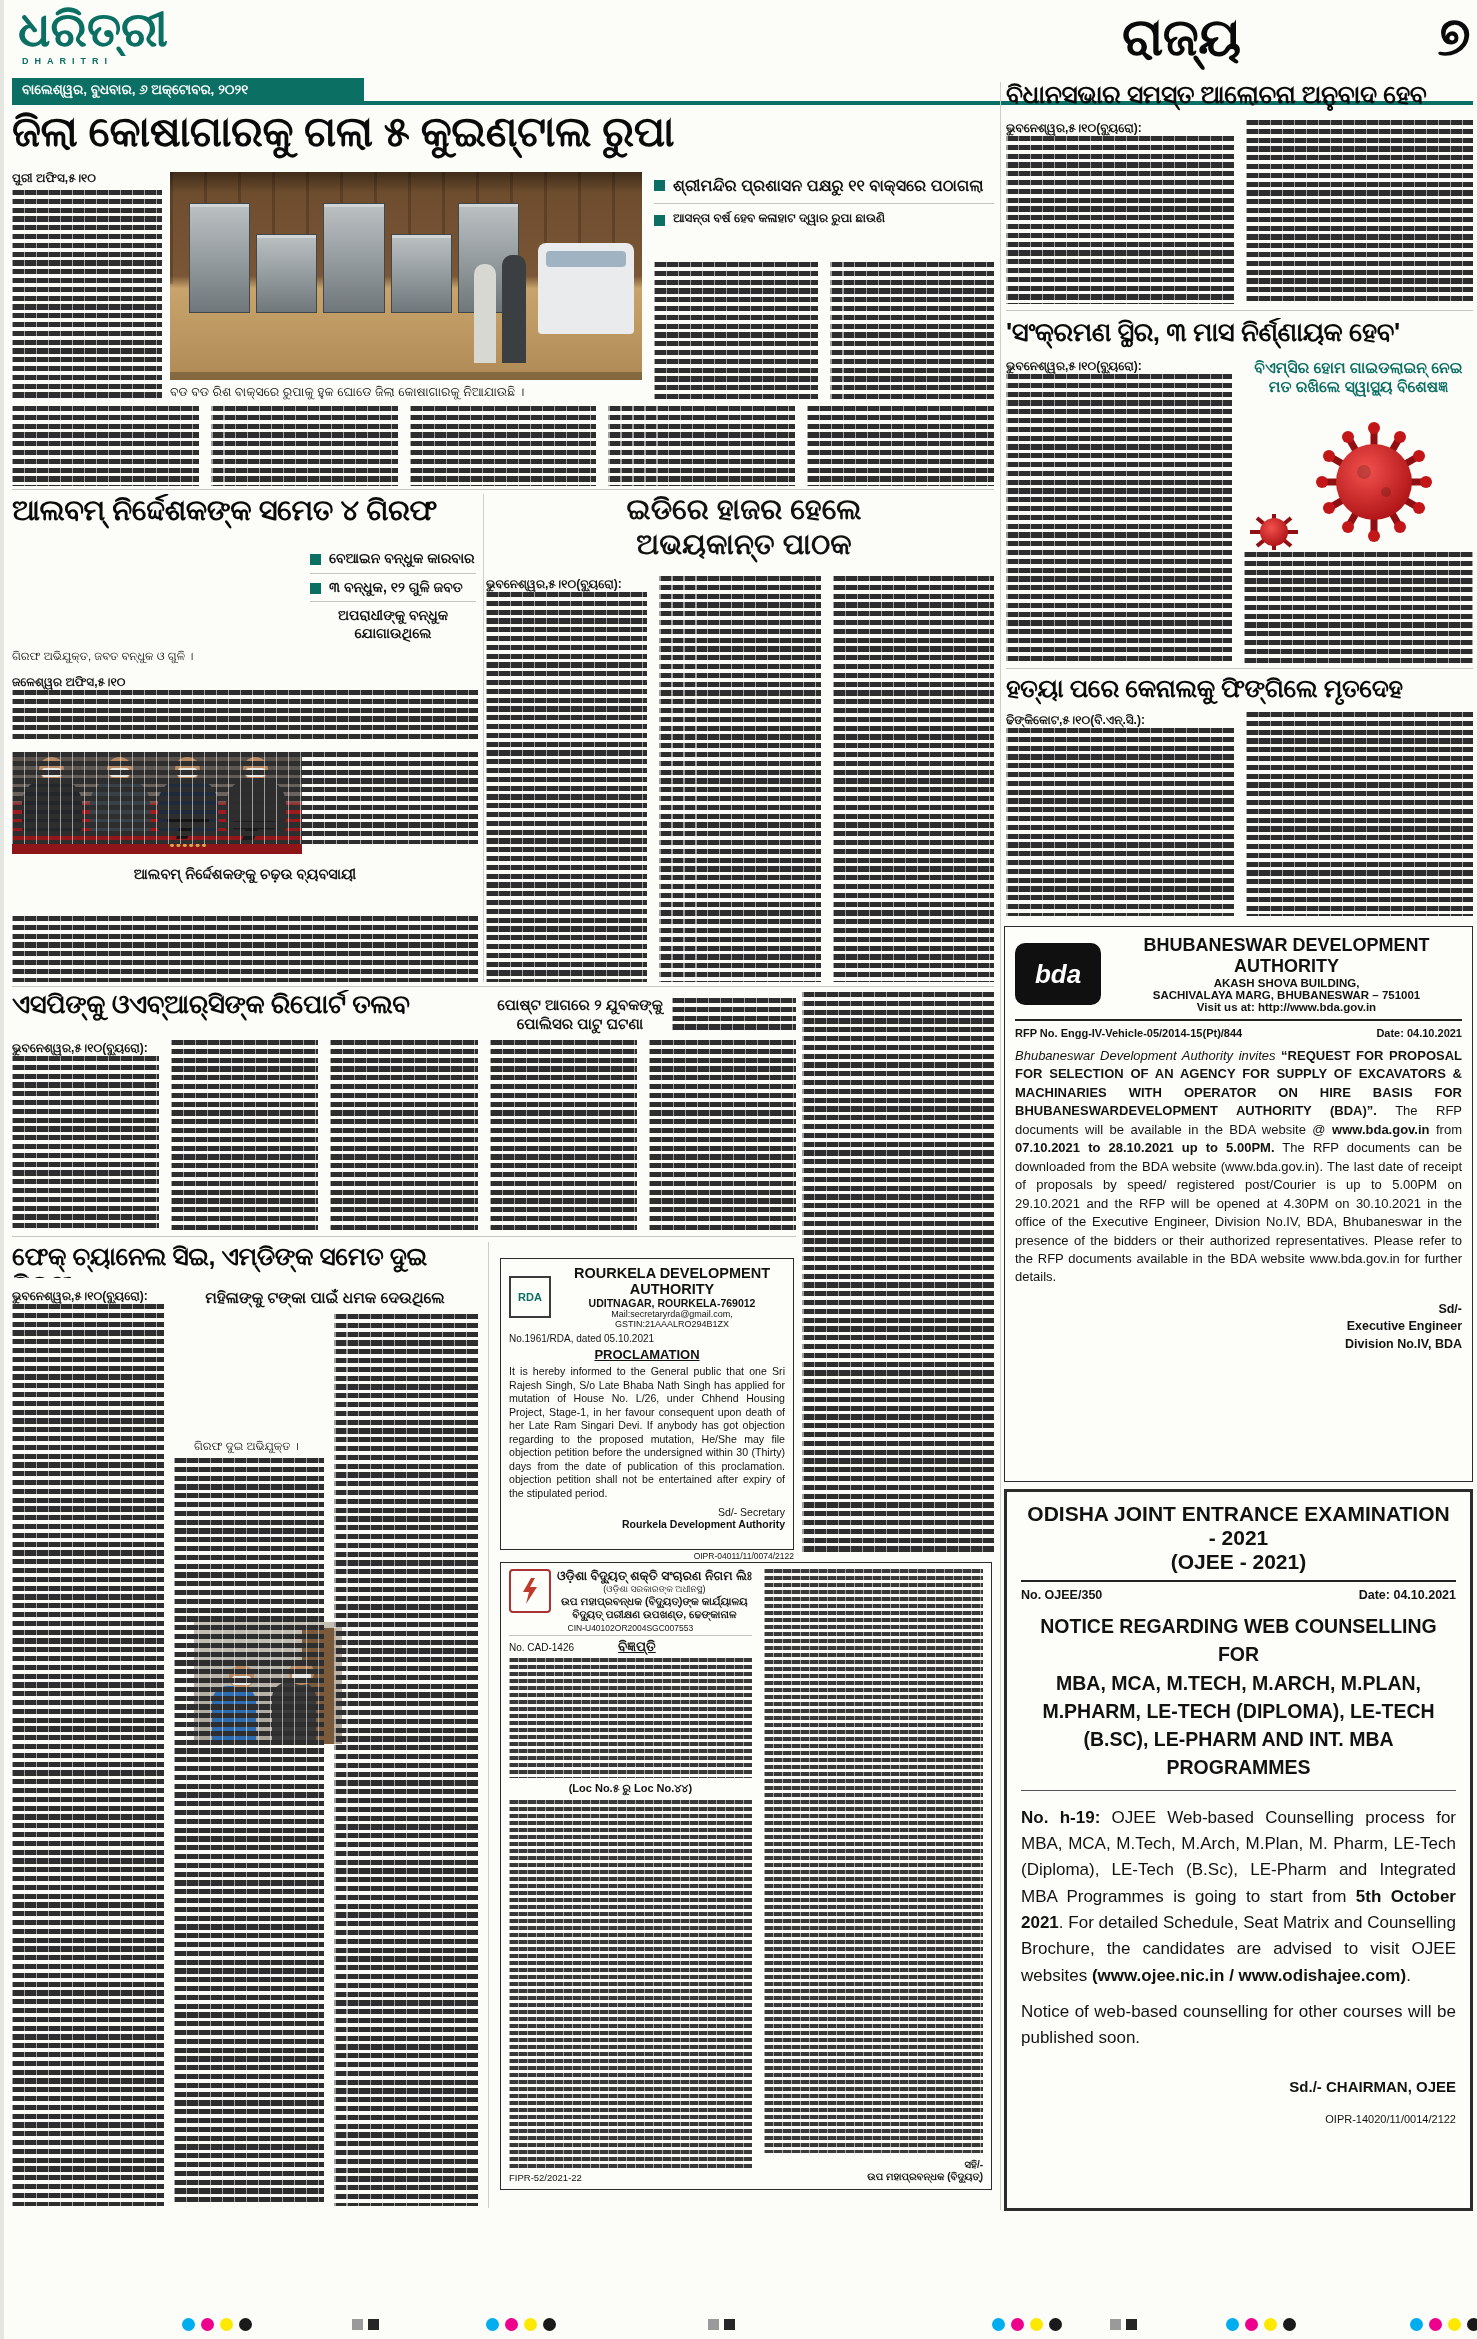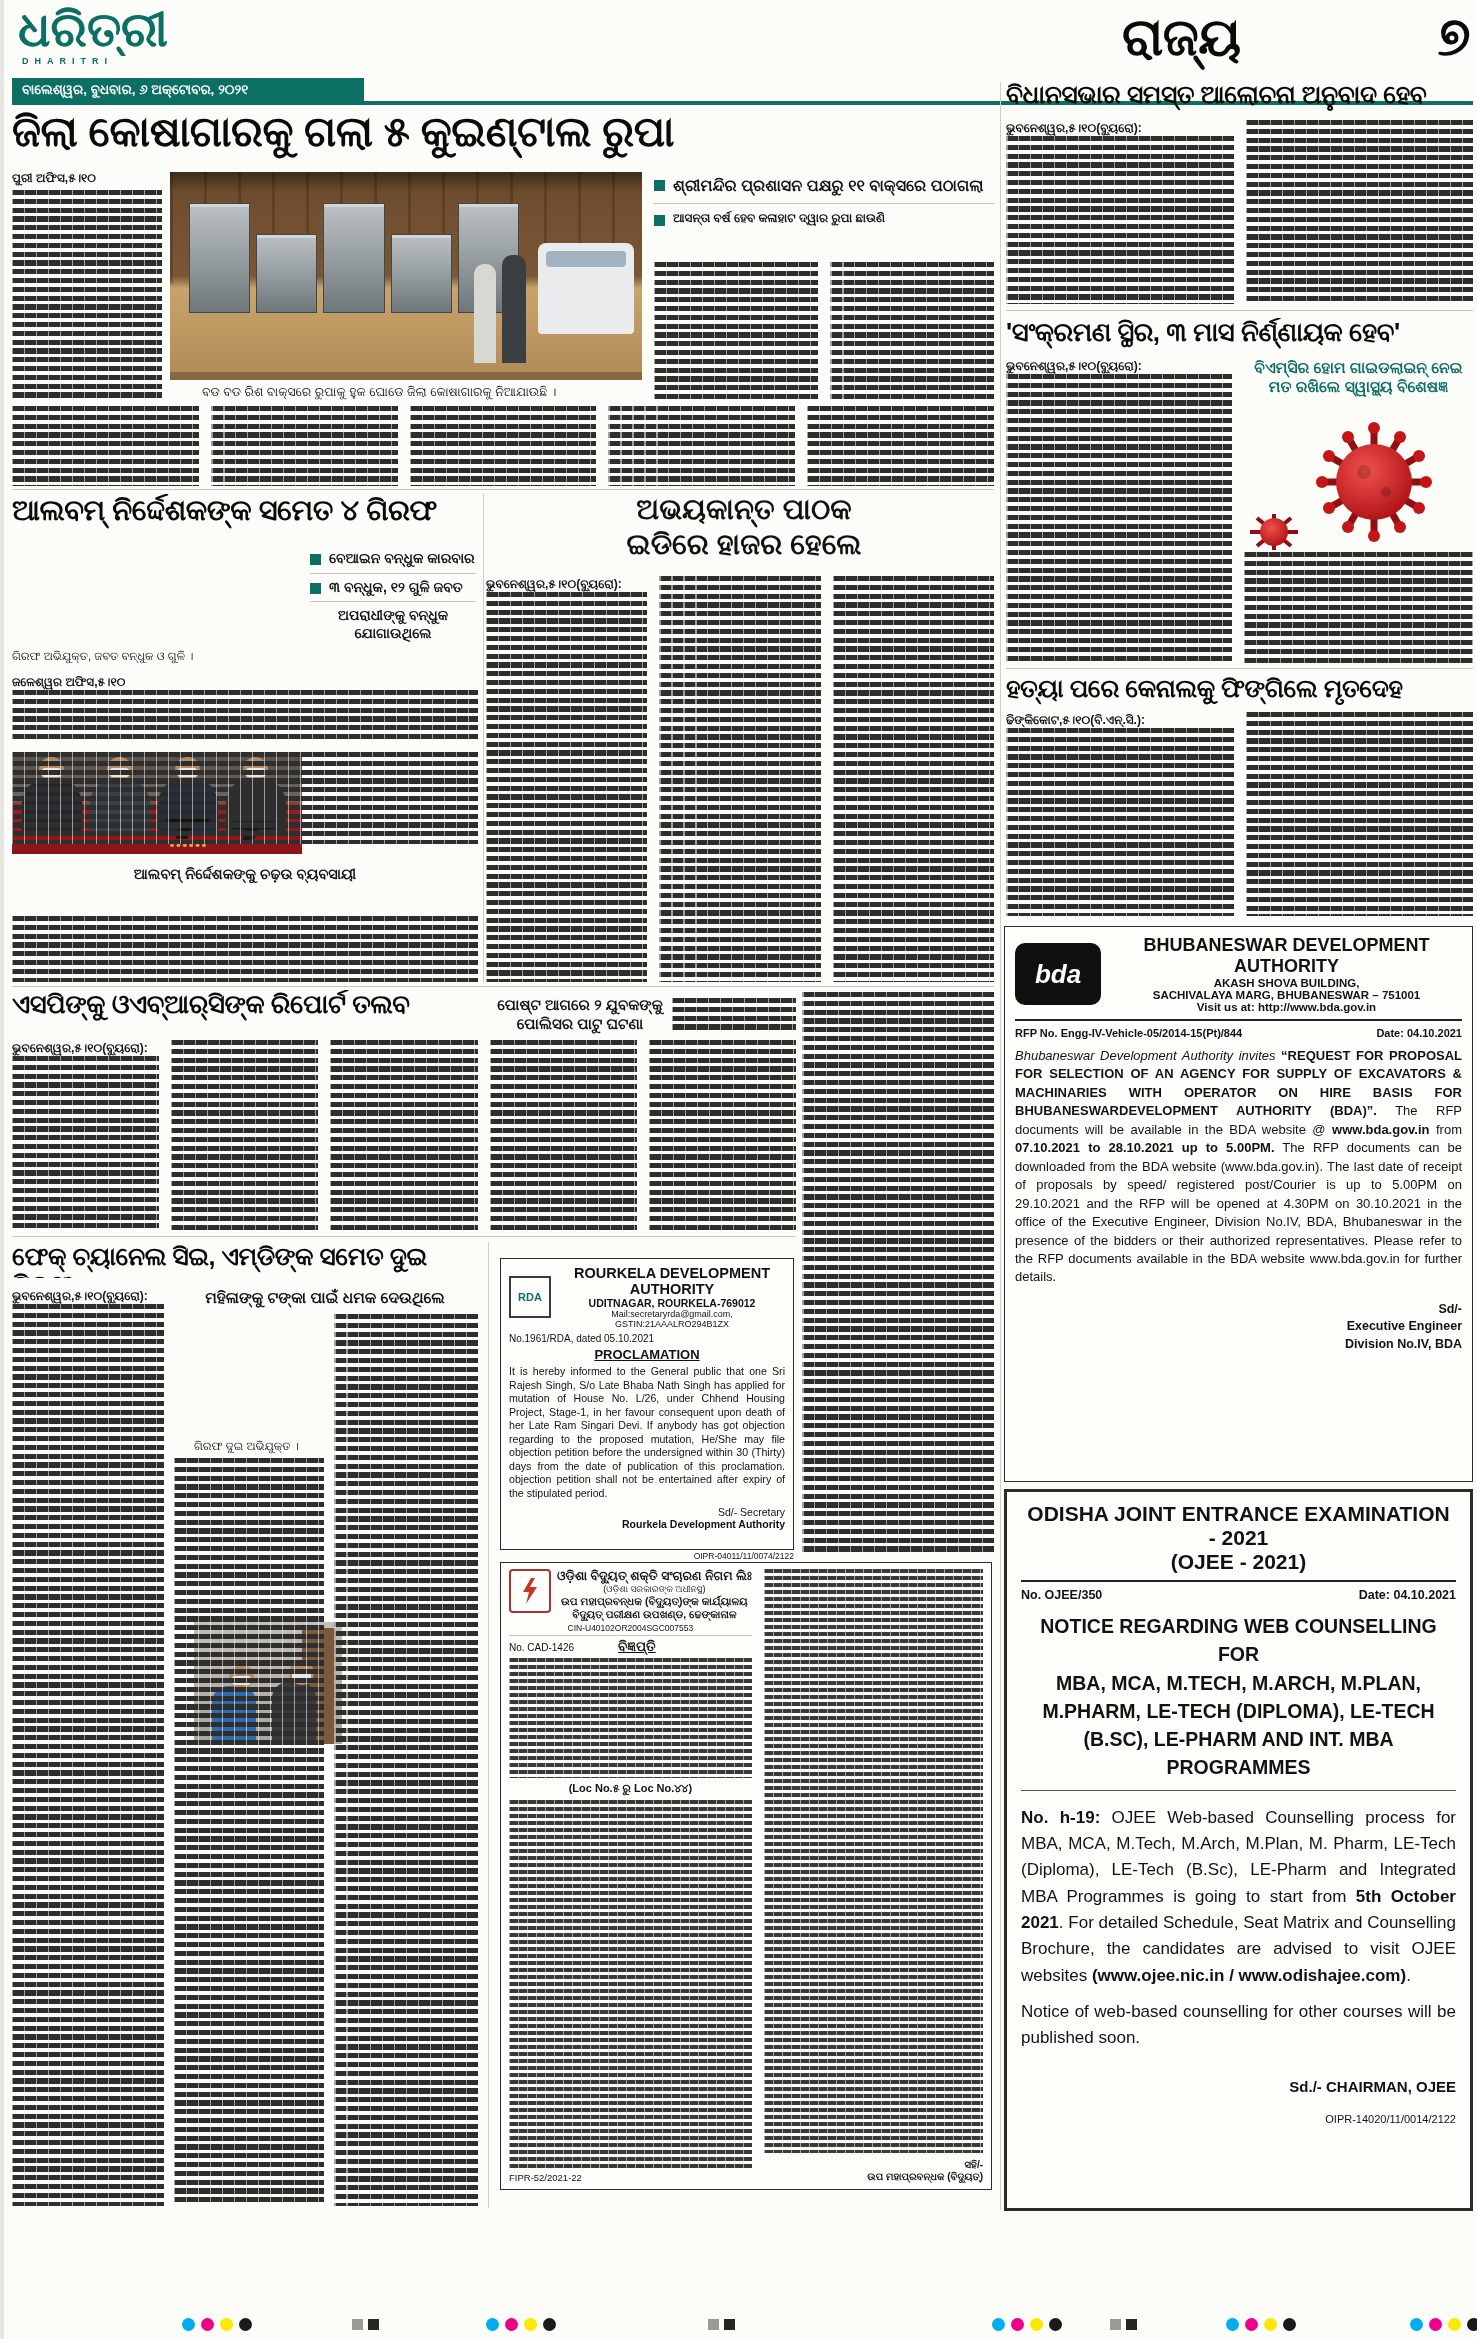--- a/index.html
+++ b/index.html
@@ -71,21 +71,21 @@
       <div class="trunk short"></div>
       <div class="trunk"></div>
     </div>
     <div class="abs" style="right:8px;top:34%;width:96px;height:44%;background:#e9ebec;border-radius:8px 8px 4px 4px;">
       <div class="abs" style="left:8px;top:8px;width:80px;height:16px;background:#9fb3c2;border-radius:4px;"></div>
     </div>
     <div class="fig" style="right:116px;top:40%;width:24px;height:52%;background:#3c3f42;"></div>
     <div class="fig" style="right:146px;top:44%;width:22px;height:48%;background:#d8d8d2;"></div>
     <div class="abs" style="left:0;bottom:0;width:100%;height:8px;background:rgba(0,0,0,.25);"></div>
   </div>
-  <div class="abs caption" style="left:166px;top:384px;width:472px;margin-left:32px;">ବଡ ବଡ ରିଶ ବାକ୍ସରେ ରୁପାକୁ ହୁକ ଘୋଡେ ଜିଲା କୋଷାଗାରକୁ ନିଆଯାଉଛି ।</div>
+  <div class="abs caption" style="left:166px;top:384px;width:472px;">ବଡ ବଡ ରିଶ ବାକ୍ସରେ ରୁପାକୁ ହୁକ ଘୋଡେ ଜିଲା କୋଷାଗାରକୁ ନିଆଯାଉଛି ।</div>
 
   <div class="abs" style="left:650px;top:176px;width:340px;height:78px;">
     <div class="bullet-row" style="font-size:16px;">
       <span class="bullet-sq"></span>
       <span>ଶ୍ରୀମନ୍ଦିର ପ୍ରଶାସନ ପକ୍ଷରୁ ୧୧ ବାକ୍ସରେ ପଠାଗଲା</span>
     </div>
     <div class="hl" style="margin:7px 0;"></div>
     <div class="bullet-row" style="font-size:12px;">
       <span class="bullet-sq"></span>
       <span>ଆସନ୍ତା ବର୍ଷ ହେବ କଳାହାଟ ଦ୍ୱାର ରୁପା ଛାଉଣି</span>
@@ -278,22 +278,22 @@
     </div>
     <div class="colstack">
       <div class="sim" style="flex:0 0 92px;"></div>
       <div class="crosshead" style="font-size:14.5px;margin:21px 0;">ଆଲବମ୍ ନିର୍ଦ୍ଦେଶକଙ୍କୁ ଚଢ଼ଉ ବ୍ୟବସାୟୀ</div>
       <div class="sim"></div>
     </div>
     <div class="sim"></div>
   </div>
 
   <div class="abs crosshead" style="left:490px;top:492px;width:500px;height:76px;font-size:29px;line-height:1.2;">
+    <div>ଇଡିରେ ହାଜର ହେଲେ</div>
     <div>ଅଭୟକାନ୍ତ ପାଠକ</div>
-    <div>ଇଡିରେ ହାଜର ହେଲେ</div>
   </div>
   <div class="abs cols" style="left:482px;top:576px;width:508px;height:406px;">
     <div class="colstack">
       <div class="byline">ଭୁବନେଶ୍ୱର,୫।୧୦(ବ୍ୟୁରୋ):</div>
       <div class="sim"></div>
     </div>
     <div class="sim"></div>
     <div class="sim"></div>
   </div>
   <div class="abs hl" style="left:8px;top:986px;width:982px;"></div>

